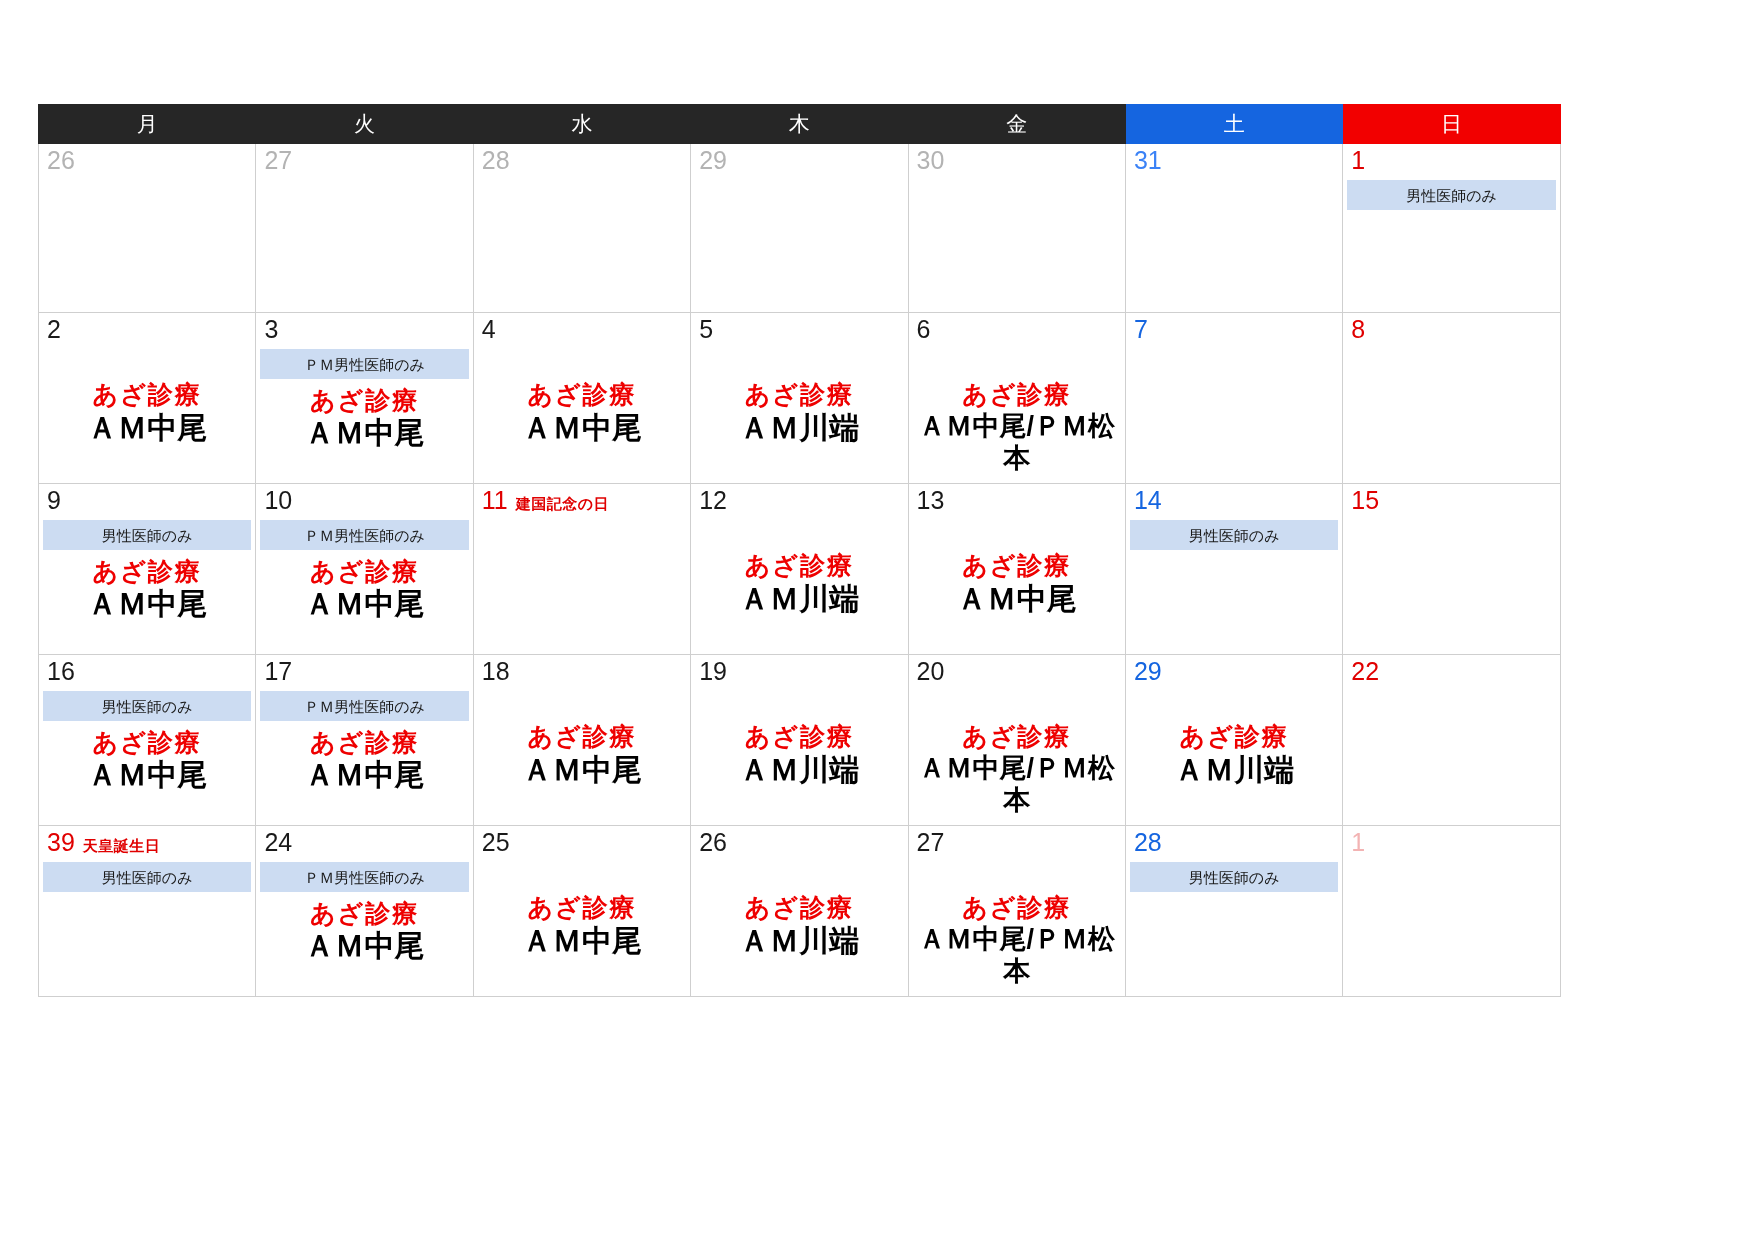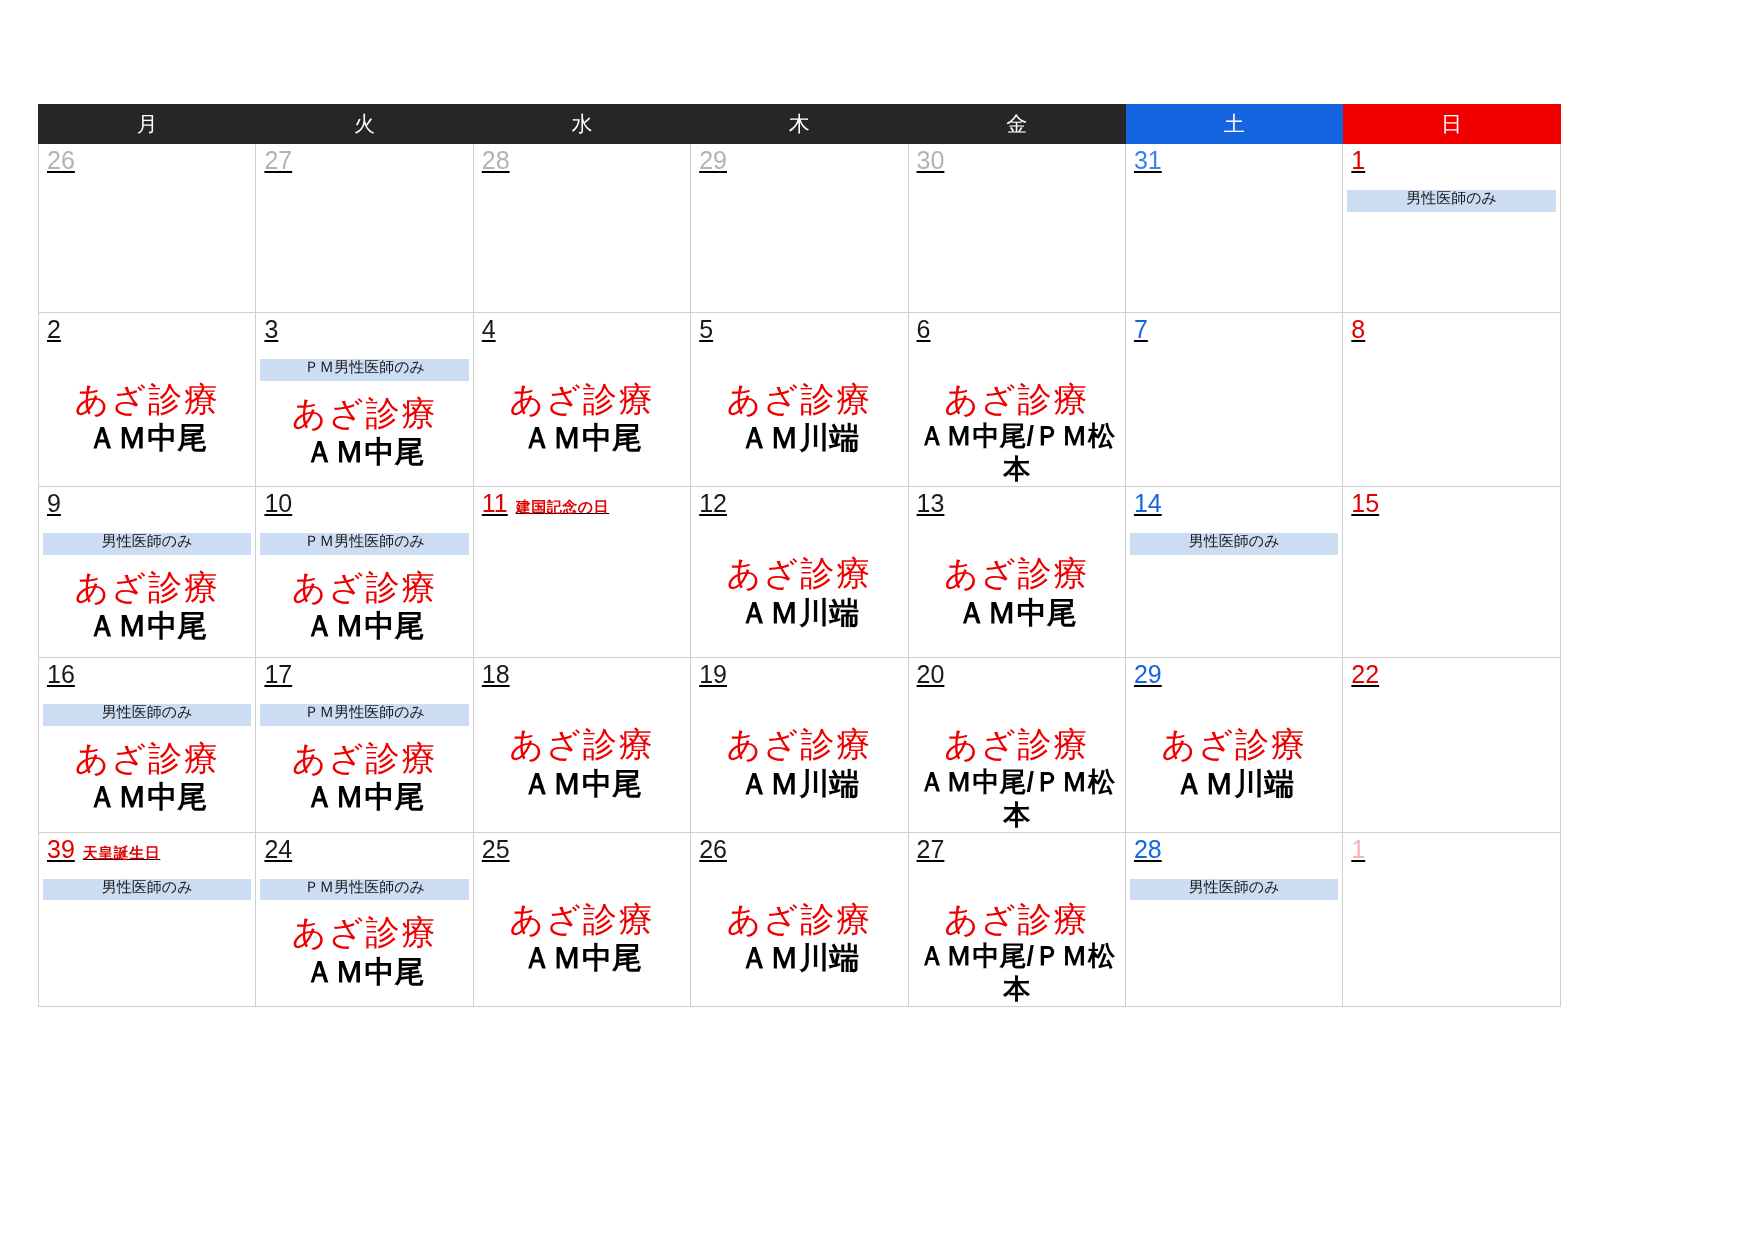--- a/index.html
+++ b/index.html
@@ -56,21 +56,20 @@
   }
   tbody tr.week-1 td { height: 168px; }
 
   .daynum-row {
     display: flex;
     align-items: baseline;
     gap: 8px;
     padding: 4px 0 0 8px;
     height: 34px;
     box-sizing: border-box;
-    text-decoration: underline;
   }
   .daynum {
     font-size: 25px;
     line-height: 1;
     color: #1a1a1a;
     font-family: "Liberation Sans", sans-serif;
   }
   .daynum.out { color: #b3b3b3; }
   .daynum.out-sat { color: #3b82f6; }
   .daynum.out-sun { color: #f3b3b3; }
@@ -82,33 +81,33 @@
     color: #e00000;
     font-weight: bold;
     letter-spacing: 0.5px;
   }
 
   .note-bar {
     background: #ccdcf2;
     color: #1a1a1a;
     font-size: 15px;
     text-align: center;
-    padding: 0 0 5px 0;
-    margin: 12px 4px;
+    padding: 8px 0 5px 0;
+    margin: 2px 4px;
     line-height: 1.1;
   }
 
   .body-lines {
     text-align: center;
     margin-top: 6px;
   }
   .line-red {
     color: #ee0000;
-    font-size: 34px;
-    font-weight: normal;
+    font-size: 25px;
+    font-weight: bold;
     letter-spacing: 2px;
     line-height: 1.22;
     font-family: "Liberation Sans", sans-serif;
   }
   .line-black {
     color: #000000;
     font-size: 30px;
     font-weight: bold;
     letter-spacing: 0px;
     line-height: 1.22;

